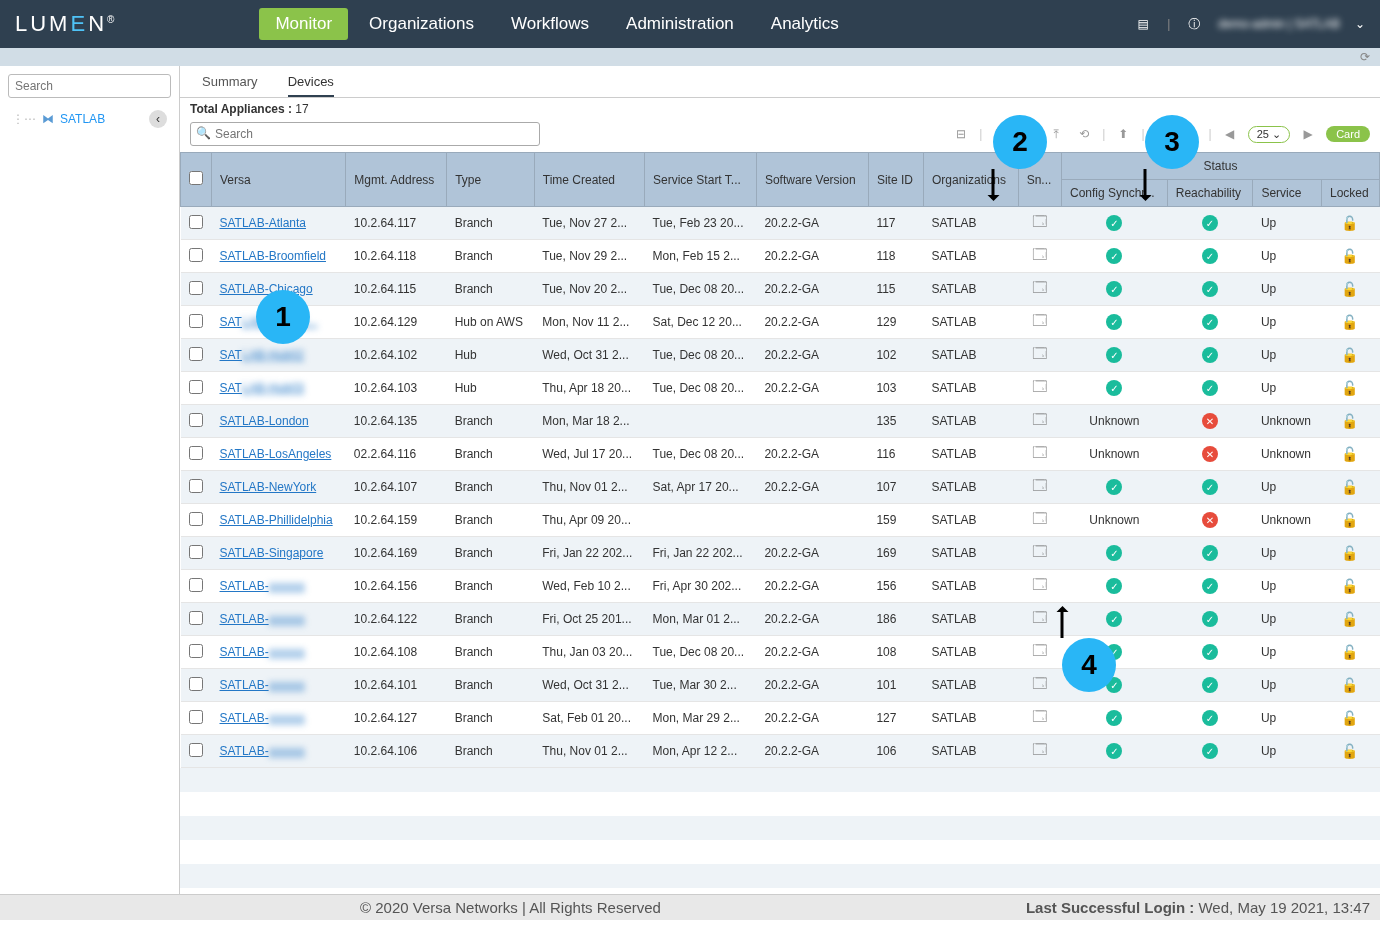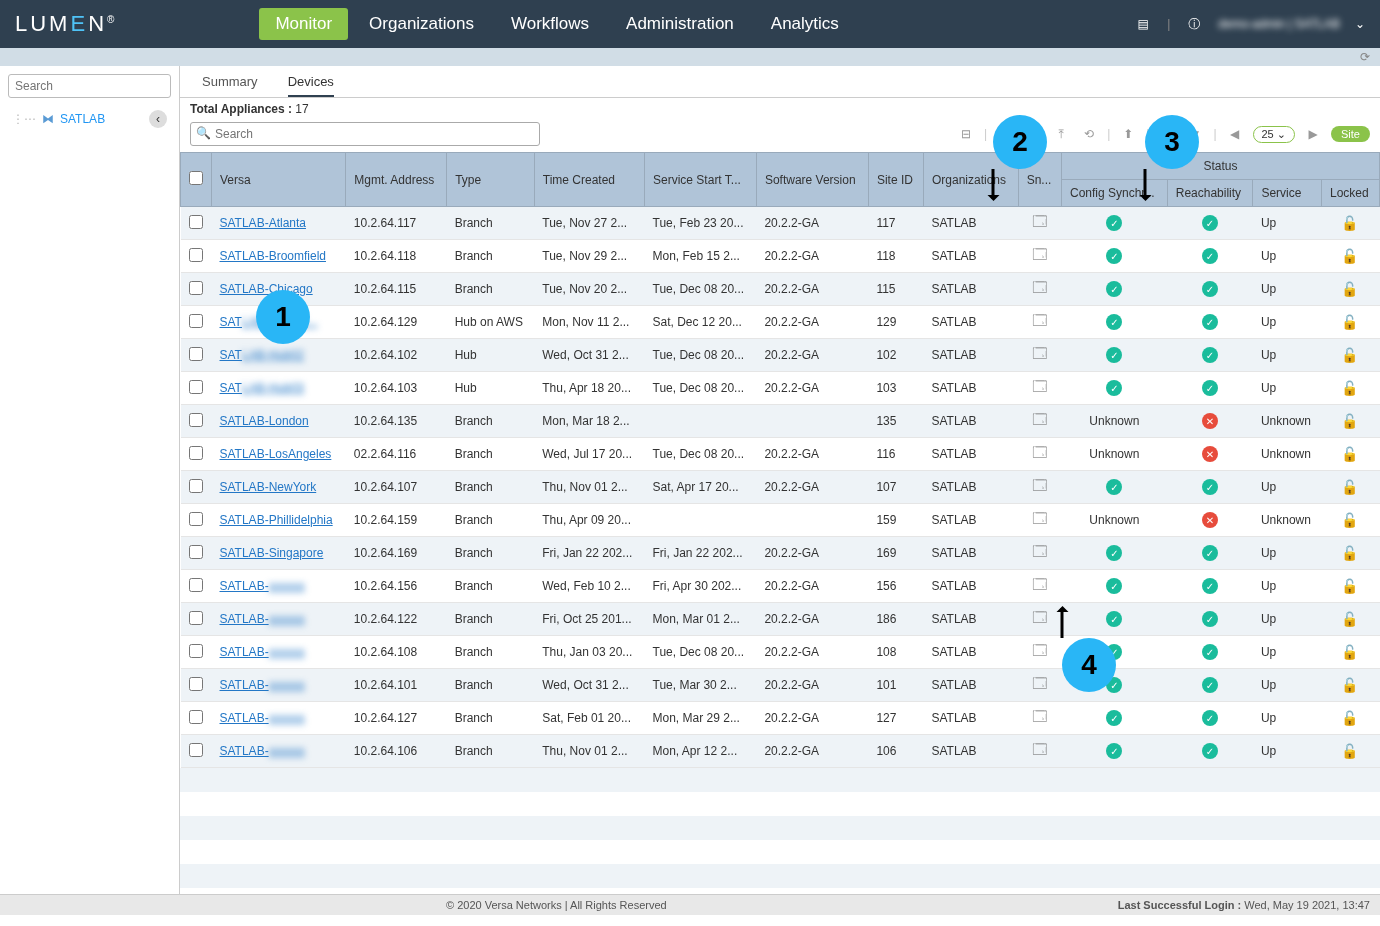--- a/index.html
+++ b/index.html
@@ -54,21 +54,21 @@
 .blur { filter: blur(3px); }
 .chk { width: 14px; height: 14px; }
 .center { text-align: center; }
 .status-ok { display: inline-flex; width: 16px; height: 16px; background: #1abc9c; border-radius: 50%; align-items: center; justify-content: center; color: #fff; font-size: 10px; }
 .status-fail { display: inline-flex; width: 16px; height: 16px; background: #e74c3c; border-radius: 50%; align-items: center; justify-content: center; color: #fff; font-size: 10px; }
 .snap-icon { color: #666; font-size: 14px; }
 .lock-icon { color: #666; font-size: 14px; }
 
 .striped-fill { background: repeating-linear-gradient(#eef3f7, #eef3f7 24px, #fff 24px, #fff 48px); }
 
-.footer { background: #e8e8e8; border-top: 1px solid #ccc; padding: 4px 10px; display: flex; font-size: 11px; color: #555; gap: 15px; }
+.footer { background: #e8e8e8; border-top: 1px solid #ccc; padding: 4px 10px; display: flex; font-size: 15px; color: #555; gap: 15px; }
 .footer-right { margin-left: auto; }
 
 .callout { position: absolute; width: 54px; height: 54px; background: #29b6f6; border-radius: 50%; display: flex; align-items: center; justify-content: center; font-size: 28px; font-weight: bold; color: #000; z-index: 100; }
 .arrow { position: absolute; z-index: 99; }
 .arrow-down::after { content: ''; position: absolute; left: 50%; bottom: -8px; transform: translateX(-50%); border: 6px solid transparent; border-top-color: #000; }
 .arrow-down { width: 3px; background: #000; left: 50%; transform: translateX(-50%); }
 .arrow-up::after { content: ''; position: absolute; left: 50%; top: -8px; transform: translateX(-50%); border: 6px solid transparent; border-bottom-color: #000; }
 .arrow-up { width: 3px; background: #000; left: 50%; transform: translateX(-50%); }
 
 .overlay { position: absolute; inset: 0; pointer-events: none; }
@@ -134,21 +134,21 @@
         <span class="tb-icon">⟲</span>
         <span style="color:#ccc">|</span>
         <span class="tb-icon">⬆</span>
         <span style="color:#ccc">|</span>
         <span class="tb-icon">▥</span>
         <span class="tb-icon">▼</span>
         <span style="color:#ccc">|</span>
         <span class="tb-icon">◀</span>
         <span class="page-size"><span>25</span> ⌄</span>
         <span class="tb-icon">▶</span>
-        <span class="card-btn">Site</span>
+        <span class="card-btn">Card</span>
       </div>
     </div>
 
     <div class="table-wrap">
       <table>
         <thead>
           <tr>
             <th rowspan="2" style="width:26px"><input type="checkbox" class="chk" style=""></th>
             <th rowspan="2">Versa</th>
             <th rowspan="2">Mgmt. Address</th>

